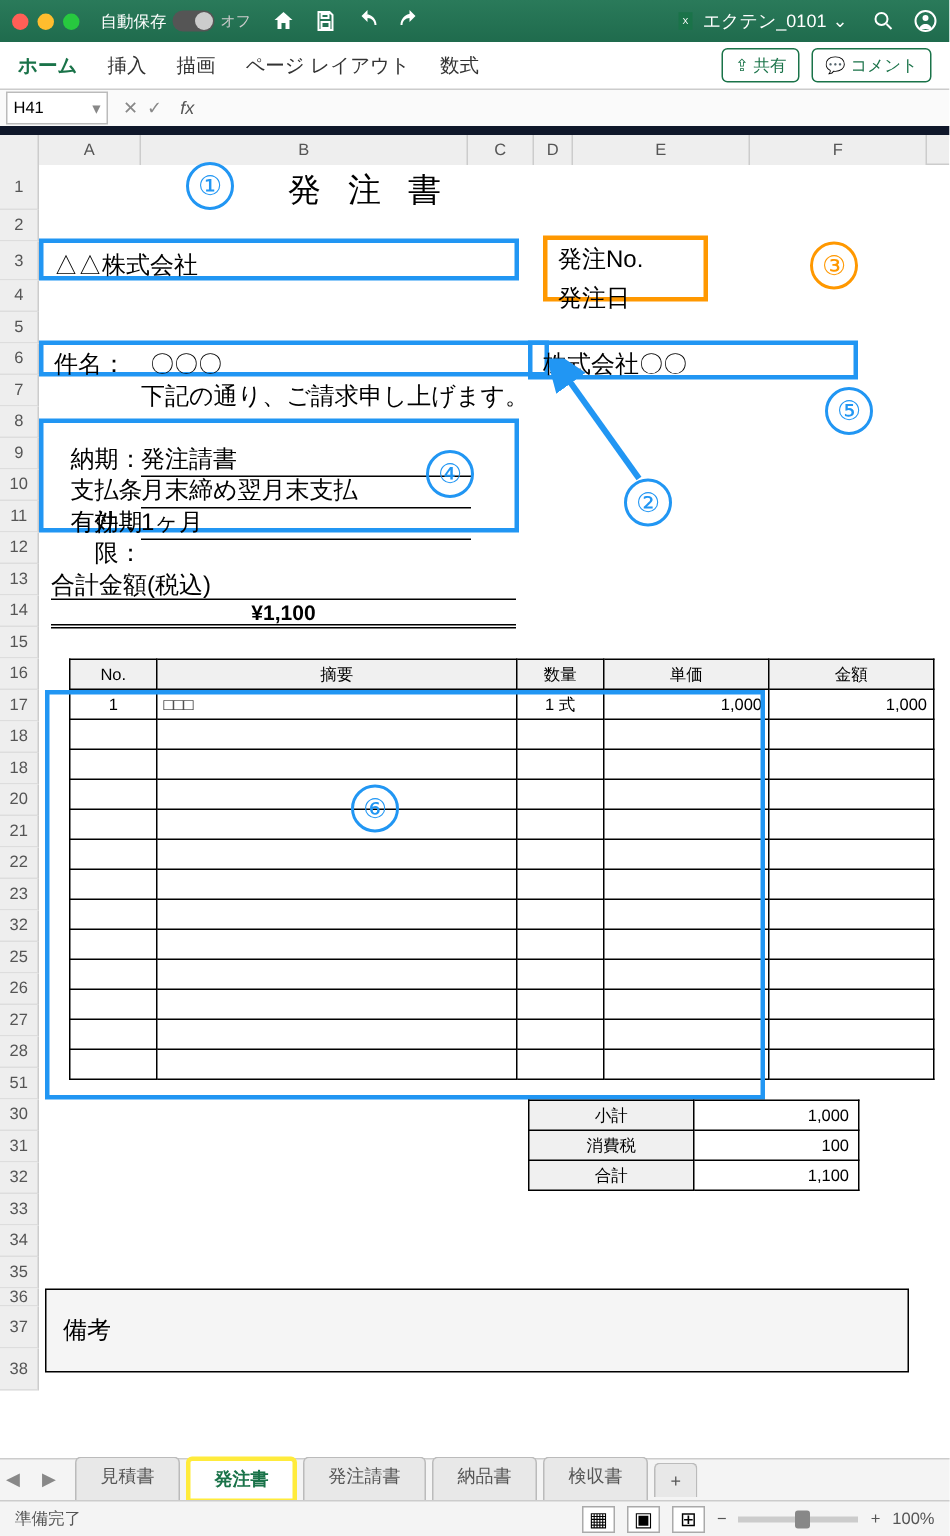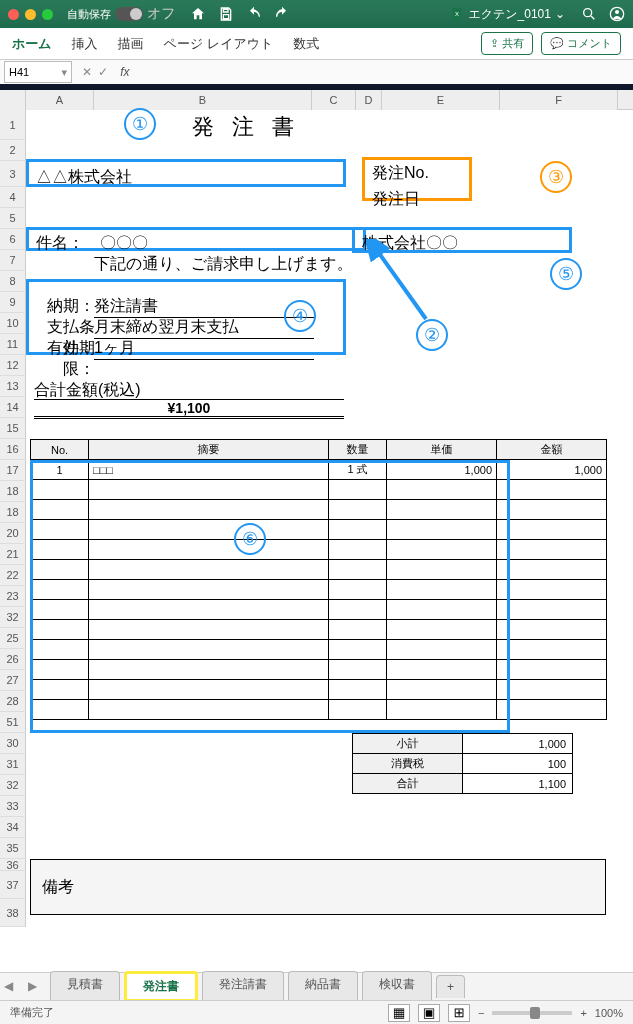--- a/index.html
+++ b/index.html
@@ -78,21 +78,21 @@
 
 <div class="titlebar">
   <div class="traffic">
     <div class="dot r"></div>
     <div class="dot y"></div>
     <div class="dot g"></div>
   </div>
   <div class="autosave">
     <span>自動保存</span>
     <div class="toggle"></div>
-    <span style="font-size:14px;color:#ccc;">オフ</span>
+    <span style="font-size:10px;color:#ccc;">オフ</span>
   </div>
   <div class="tb-icons">
     <svg class="tb-ico" viewBox="0 0 24 24">
         <path d="M12 3l9 8h-3v9h-4v-6h-4v6H6v-9H3z"></path>
       </svg>
     <svg class="tb-ico" viewBox="0 0 24 24">
         <path d="M5 3h11l3 3v15H5z M8 5h7v4H8z M8 13h8v6H8z" fill="none" stroke="#fff" stroke-width="2"></path>
       </svg>
     <svg class="tb-ico" viewBox="0 0 24 24">
         <path d="M12 5V1L6 7l6 6V9c4 0 7 3 7 7h2c0-6-5-11-11-11z"></path>
@@ -232,21 +232,21 @@
       <div class="blue-box" style="left:0px;top:169px;width:320px;height:76px;"></div>
       <div class="txt" style="left:14px;top:186px;text-align:right;width:55px;">納期：</div>
       <div class="txt" style="left:68px;top:186px;border-bottom:1px solid #000;width:220px;">発注請書</div>
       <div class="txt" style="left:14px;top:207px;text-align:right;width:55px;">支払条件：</div>
       <div class="txt" style="left:68px;top:207px;border-bottom:1px solid #000;width:220px;">月末締め翌月末支払</div>
       <div class="txt" style="left:14px;top:228px;text-align:right;width:55px;">有効期限：</div>
       <div class="txt" style="left:68px;top:228px;border-bottom:1px solid #000;width:220px;">1ヶ月</div>
       <div class="circle-num" style="left:258px;top:190px;">④</div>
       <div class="txt" style="left:8px;top:270px;">合計金額(税込)</div>
       <div class="txt" style="left:8px;top:289px;width:310px;text-align:center;font-weight:bold;font-size:14px;border-top:1px solid #000;border-bottom:3px double #000;">¥1,100</div>
-      <table class="table" style="left:4px;top:329px;padding-left:29px;">
+      <table class="table" style="left:20px;top:329px;padding-left:29px;">
         <tbody>
           <tr>
             <th style="width:58px;">No.</th>
             <th style="width:240px;">摘要</th>
             <th style="width:58px;">数量</th>
             <th style="width:110px;">単価</th>
             <th style="width:110px;">金額</th>
           </tr>
           <tr>
             <td class="ctr">1</td>

